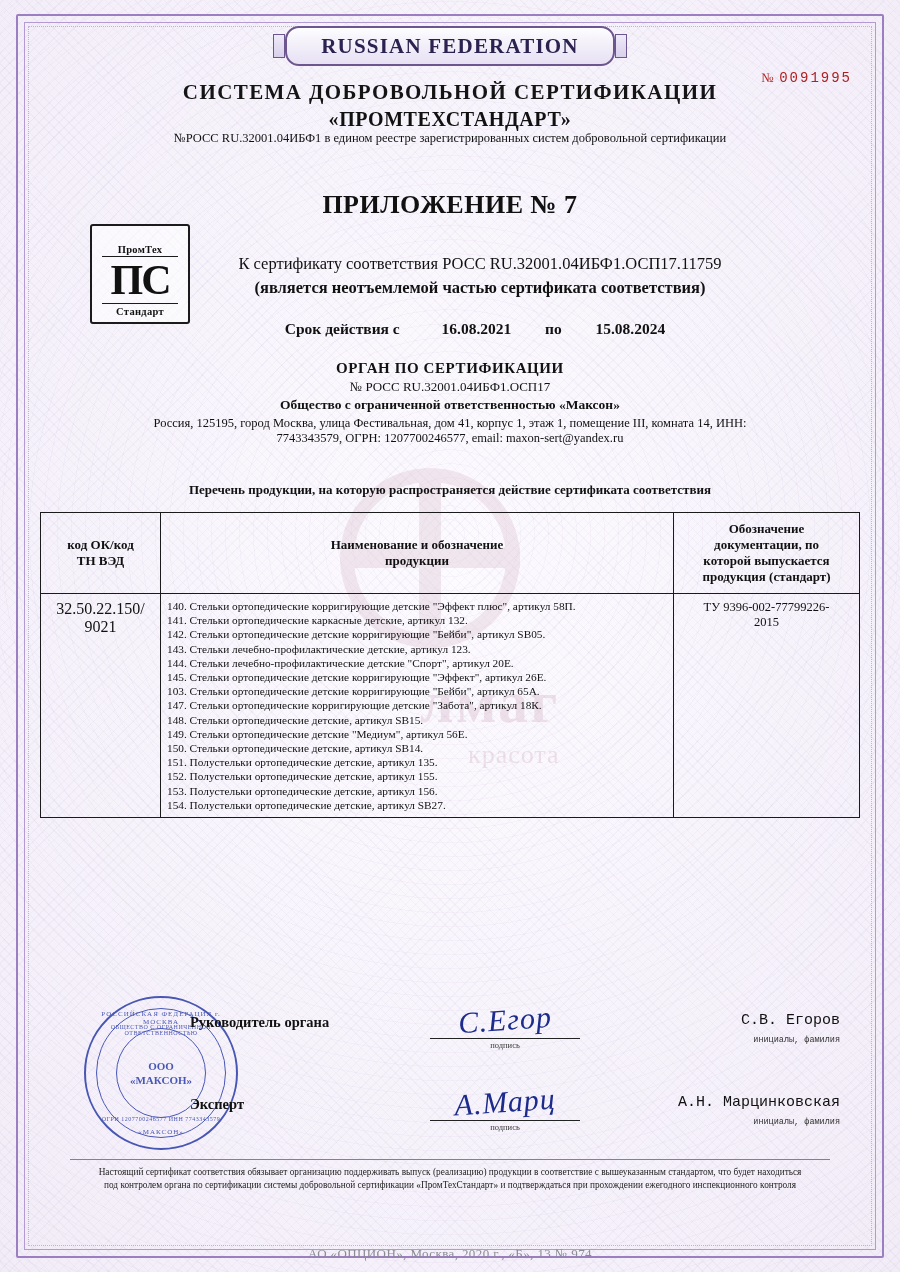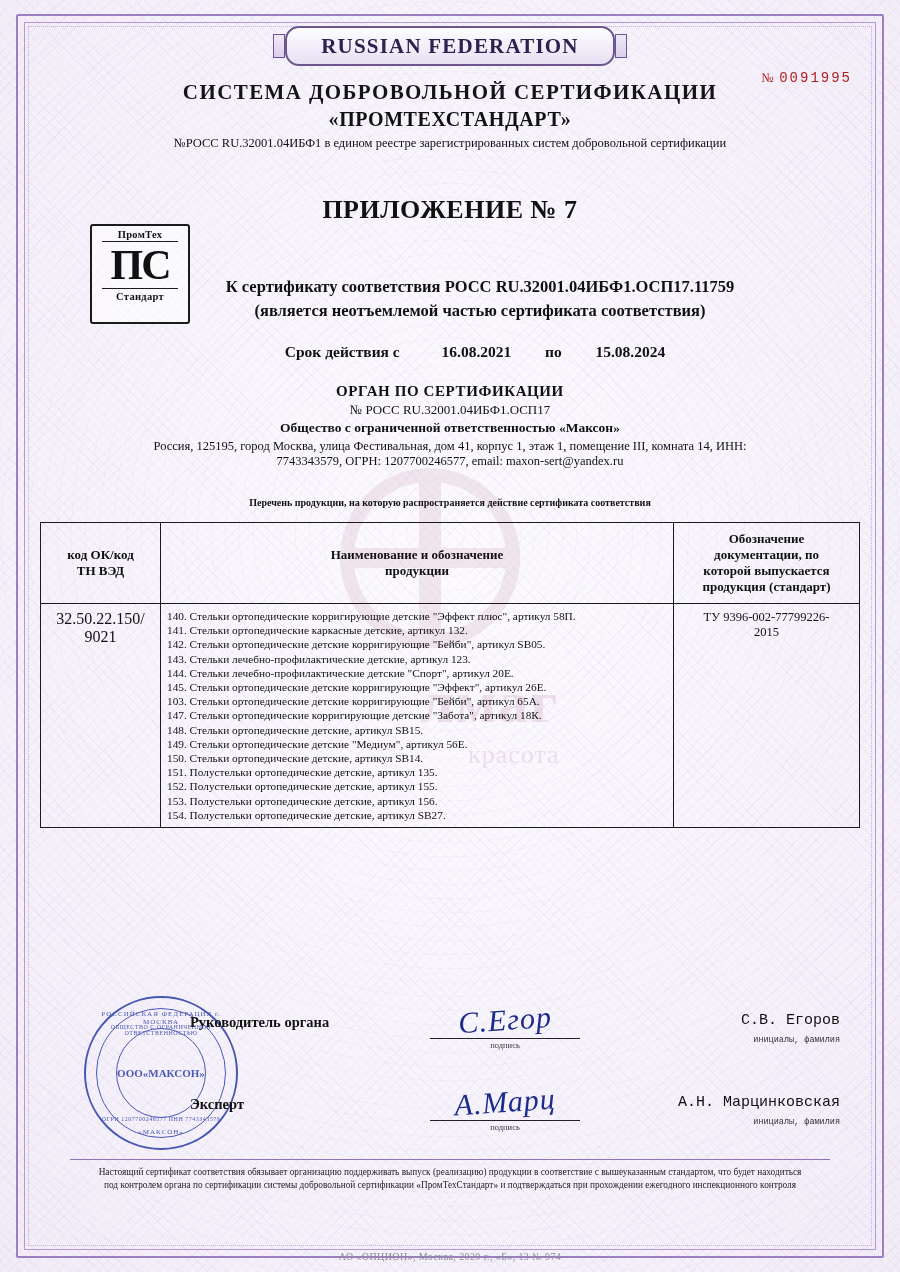--- a/index.html
+++ b/index.html
@@ -112,21 +112,20 @@
     color: #141414;
   }
   .t2 {
     font-size: 20px;
     font-weight: bold;
     letter-spacing: 0.6px;
     margin-top: 3px;
   }
   .t3 {
     font-size: 12.5px;
-    margin-top: 5px;
   }
   .t4 {
     font-size: 14.5px;
     font-weight: bold;
     margin-top: 3px;
     letter-spacing: 0.2px;
   }
 
   
   .logo {
@@ -137,21 +136,21 @@
     height: 96px;
     border: 2px solid #1b1b1b;
     border-radius: 3px;
     background: rgba(255,255,255,0.55);
     text-align: center;
   }
   .logo .lg-top, .logo .lg-bot {
     font-size: 10.5px;
     font-weight: bold;
     letter-spacing: 0.3px;
-    margin-top: 3px;
+    margin-top: 18px;
   }
   .logo .lg-bot { margin-top: 2px; }
   .logo .lg-mid {
     font-size: 42px;
     font-weight: bold;
     line-height: 44px;
     letter-spacing: -2px;
     font-family: "Liberation Serif", serif;
   }
   .logo .rule {
@@ -164,22 +163,22 @@
   .app-title {
     text-align: center;
     font-size: 26px;
     font-weight: bold;
     margin-top: 44px;
     letter-spacing: 0.5px;
   }
   .cert-line1 {
     text-align: center;
     font-size: 16.5px;
-    font-weight: bold;
-    margin-top: 52px;
+    font-weight: normal;
+    margin-top: 34px;
     padding-left: 60px;
   }
   .cert-line2 {
     text-align: center;
     font-size: 16.5px;
     font-weight: bold;
     margin-top: 4px;
     padding-left: 60px;
   }
   .validity {
@@ -213,23 +212,23 @@
   }
   .org-addr {
     font-size: 12.5px;
     margin-top: 3px;
     line-height: 15px;
     padding: 0 10px;
   }
 
   .list-title {
     text-align: center;
-    font-size: 10px;
-    font-weight: bold;
-    margin-top: 28px;
+    font-size: 13px;
+    font-weight: bold;
+    margin-top: 36px;
   }
 
   
   table.products {
     width: 100%;
     border-collapse: collapse;
     margin-top: 14px;
     table-layout: fixed;
   }
   table.products th, table.products td {
@@ -406,21 +405,21 @@
   .stamp .inner-ring2 {
     position: absolute;
     inset: 30px;
     border: 1px solid #2b3da8;
     border-radius: 50%;
   }
   .stamp .center {
     position: absolute;
     inset: 0;
     display: flex;
-    flex-direction: row;
+    flex-direction: column;
     align-items: center;
     justify-content: center;
     font-size: 11px;
     font-weight: bold;
     line-height: 14px;
     text-align: center;
   }
   .stamp .arc-top, .stamp .arc-bottom {
     position: absolute;
     left: 0; right: 0;
@@ -460,21 +459,21 @@
     position: absolute;
     left: 30px; right: 30px;
     bottom: 78px;
     border-top: 1px solid #8e74b4;
   }
   .print-info {
     position: absolute;
     left: 0; right: 0;
     bottom: -24px;
     text-align: center;
-    font-size: 10px;
+    font-size: 13px;
     color: #8b8b95;
     letter-spacing: 0.4px;
   }
 </style>
 </head>
 <body>
 
 <div class="page">
   <div class="guilloche"></div>
   <div class="border-outer"></div>

